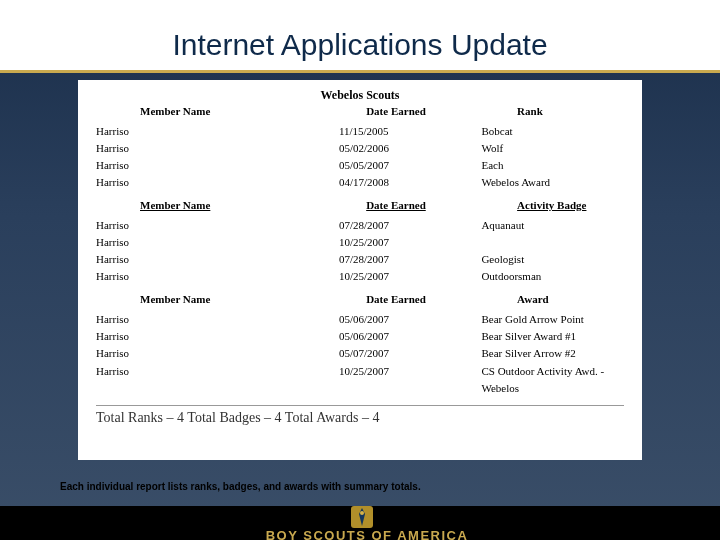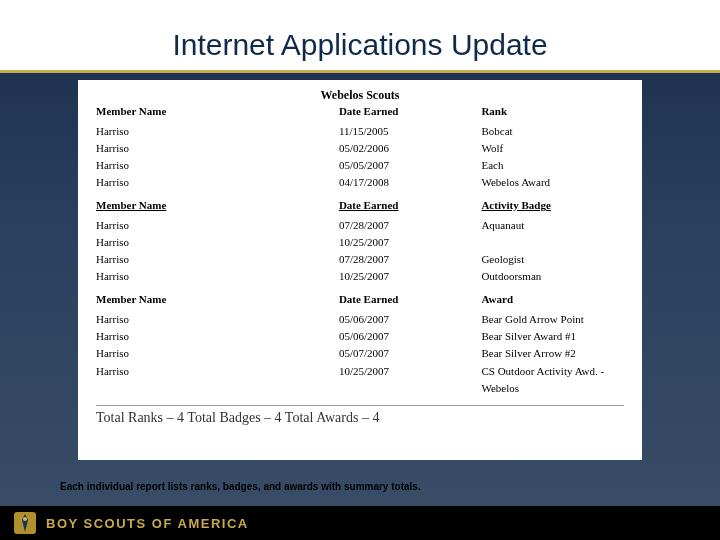--- a/index.html
+++ b/index.html
@@ -36,21 +36,21 @@
     font-size: 12px;
     margin-bottom: 2px;
   }
   .section { margin-bottom: 8px; }
   .hdr-row, .data-row {
     display: flex;
   }
   .col1 { width: 46%; }
   .col2 { width: 27%; }
   .col3 { width: 27%; }
-  .hdr-row span { font-weight: bold; }
+  .hdr-row span { font-weight: bold; margin-left: 44px; }
   .hdr-underline span { text-decoration: underline; }
   .data-rows { margin-top: 6px; }
   .data-row { line-height: 1.55; }
   .totals-line {
     border-top: 1px solid #999;
     margin-top: 6px;
     padding-top: 4px;
     font-size: 14px;
     color: #333;
   }
@@ -62,20 +62,21 @@
     font-family: Arial, sans-serif;
     font-size: 10px;
     font-weight: bold;
   }
   .footer {
     position: absolute;
     left: 0; bottom: 0; width: 720px; height: 34px;
     background: #000;
     display: flex; align-items: center;
     padding-left: 14px;
+    flex-direction: column;
   }
   .logo {
     width: 22px; height: 22px;
     background: #b18f2a;
     border-radius: 3px;
     position: relative;
     margin-right: 10px;
     flex: 0 0 auto;
   }
   .logo svg { position: absolute; inset: 0; }

